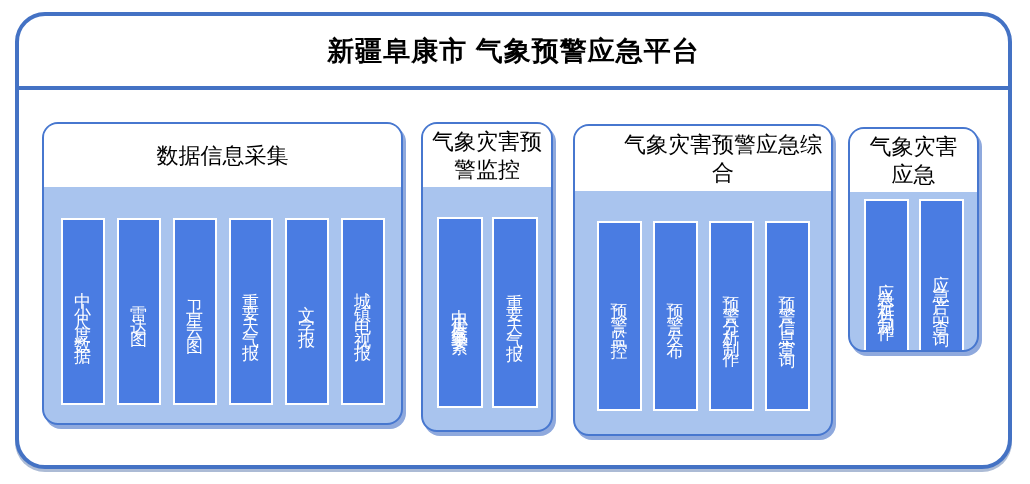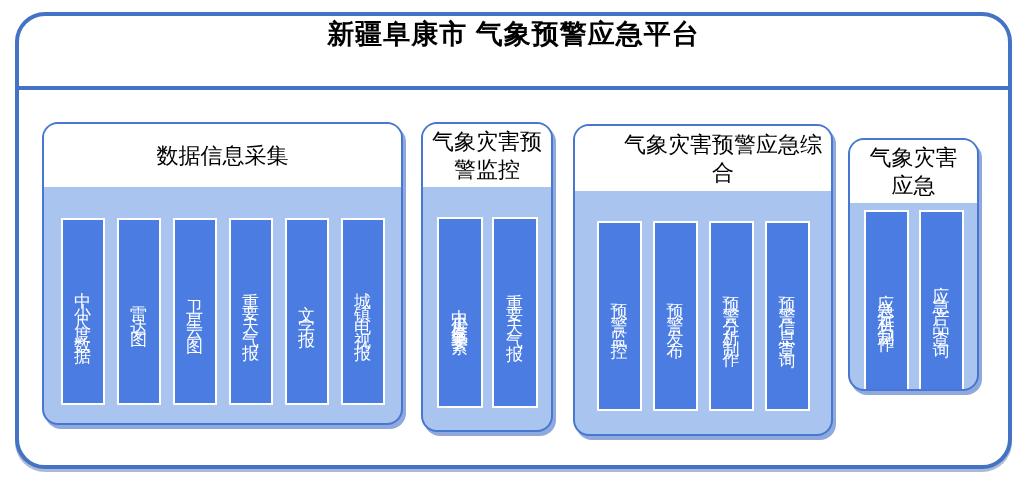--- a/index.html
+++ b/index.html
@@ -25,20 +25,21 @@
     border: 4px solid var(--frame-border, #4472c4);
     border-radius: 30px;
     box-shadow: 0 3px 0 rgba(47, 85, 151, 0.40);
   }
 
   .title-bar {
     position: absolute;
     left: 0; top: 0; right: 0;
     height: 70px;
     display: flex;
+    align-items: center;
     justify-content: center;
   }
 
   .platform-title {
     font-size: 27px;
     font-weight: 700;
     color: #000000;
     letter-spacing: 1px;
     white-space: pre;
   }
@@ -90,21 +91,21 @@
     flex-direction: row;
     align-items: center;
     justify-content: center;
     padding-top: 7px;
   }
 
   
   .s1 { left: 23px;  top: 106px; width: 361px; height: 303px; }
   .s2 { left: 402px; top: 106px; width: 132px; height: 310px; }
   .s3 { left: 554px; top: 108px; width: 260px; height: 312px; }
-  .s4 { left: 829px; top: 122px; width: 131px; height: 253px; }
+  .s4 { left: 829px; top: 111px; width: 131px; height: 225px; }
 
   .s1 .panel-body { gap: 12px; padding-top: 13px; }
   .s2 .panel-body { gap: 9px; }
   .s3 .panel-body { gap: 11px; }
   .s4 .panel-body { gap: 10px; }
 
   .s3 .panel-header { height: 65px; padding-left: 44px; }
 
   
   .bar {

